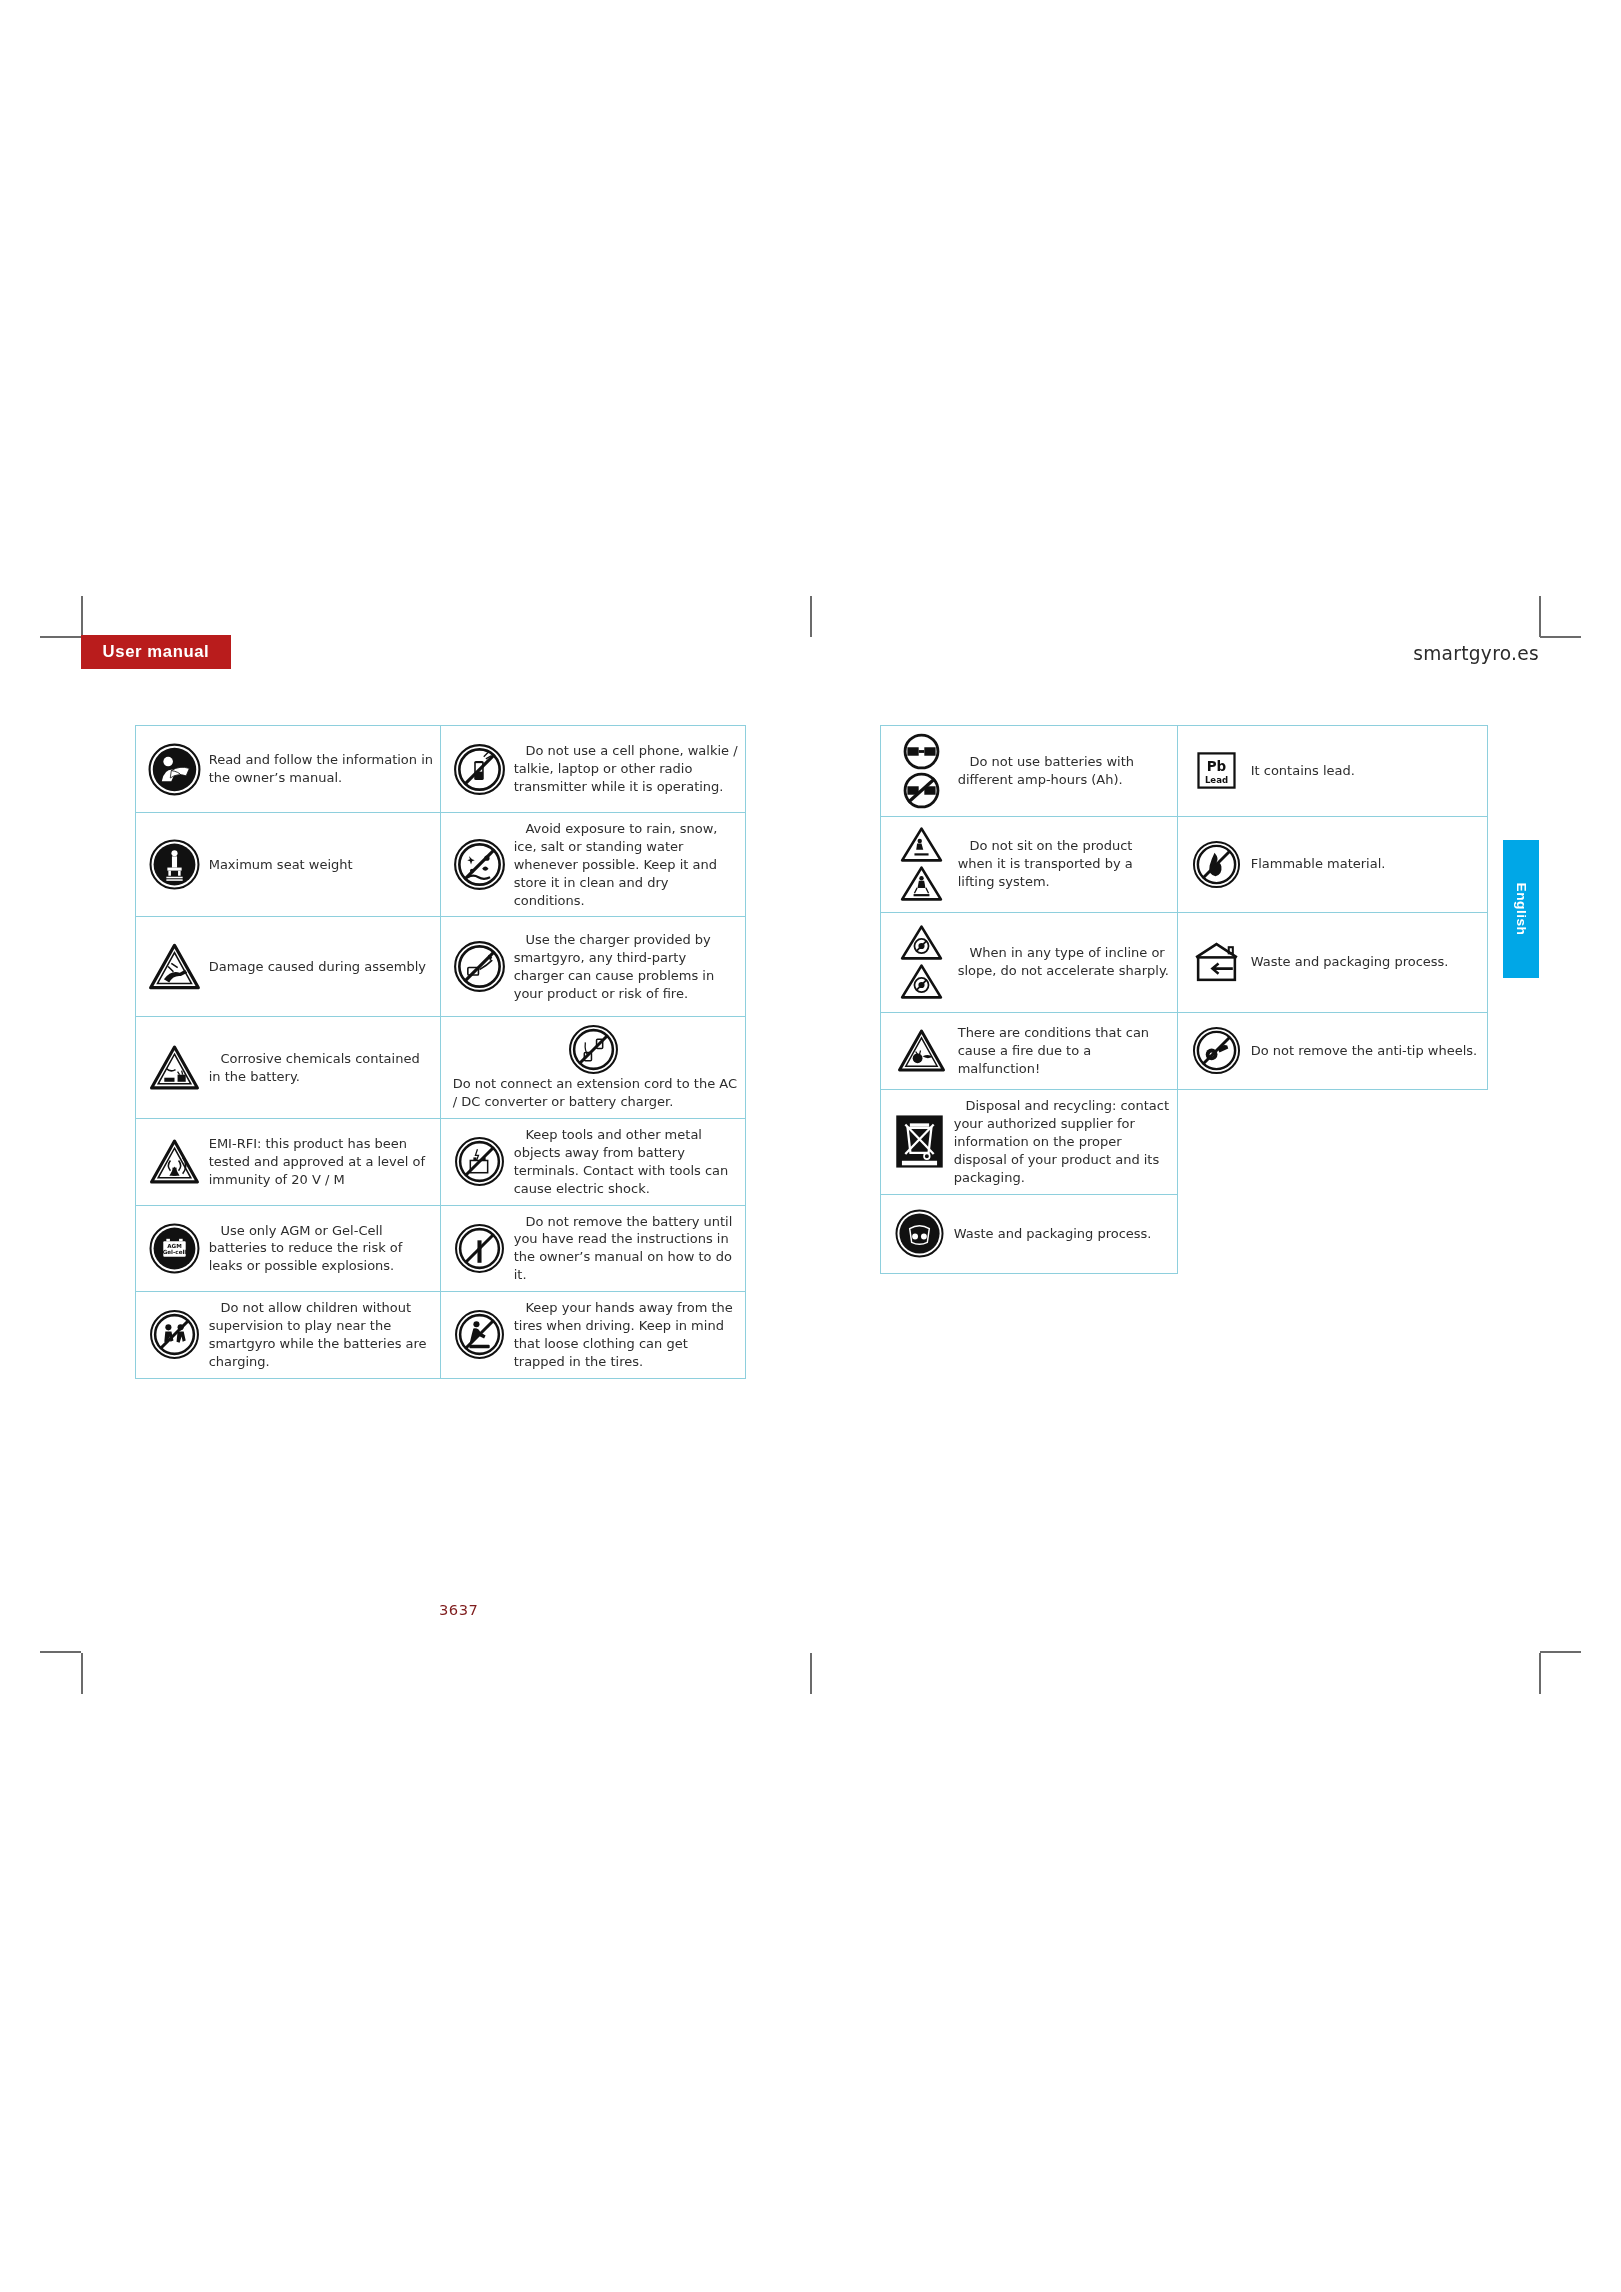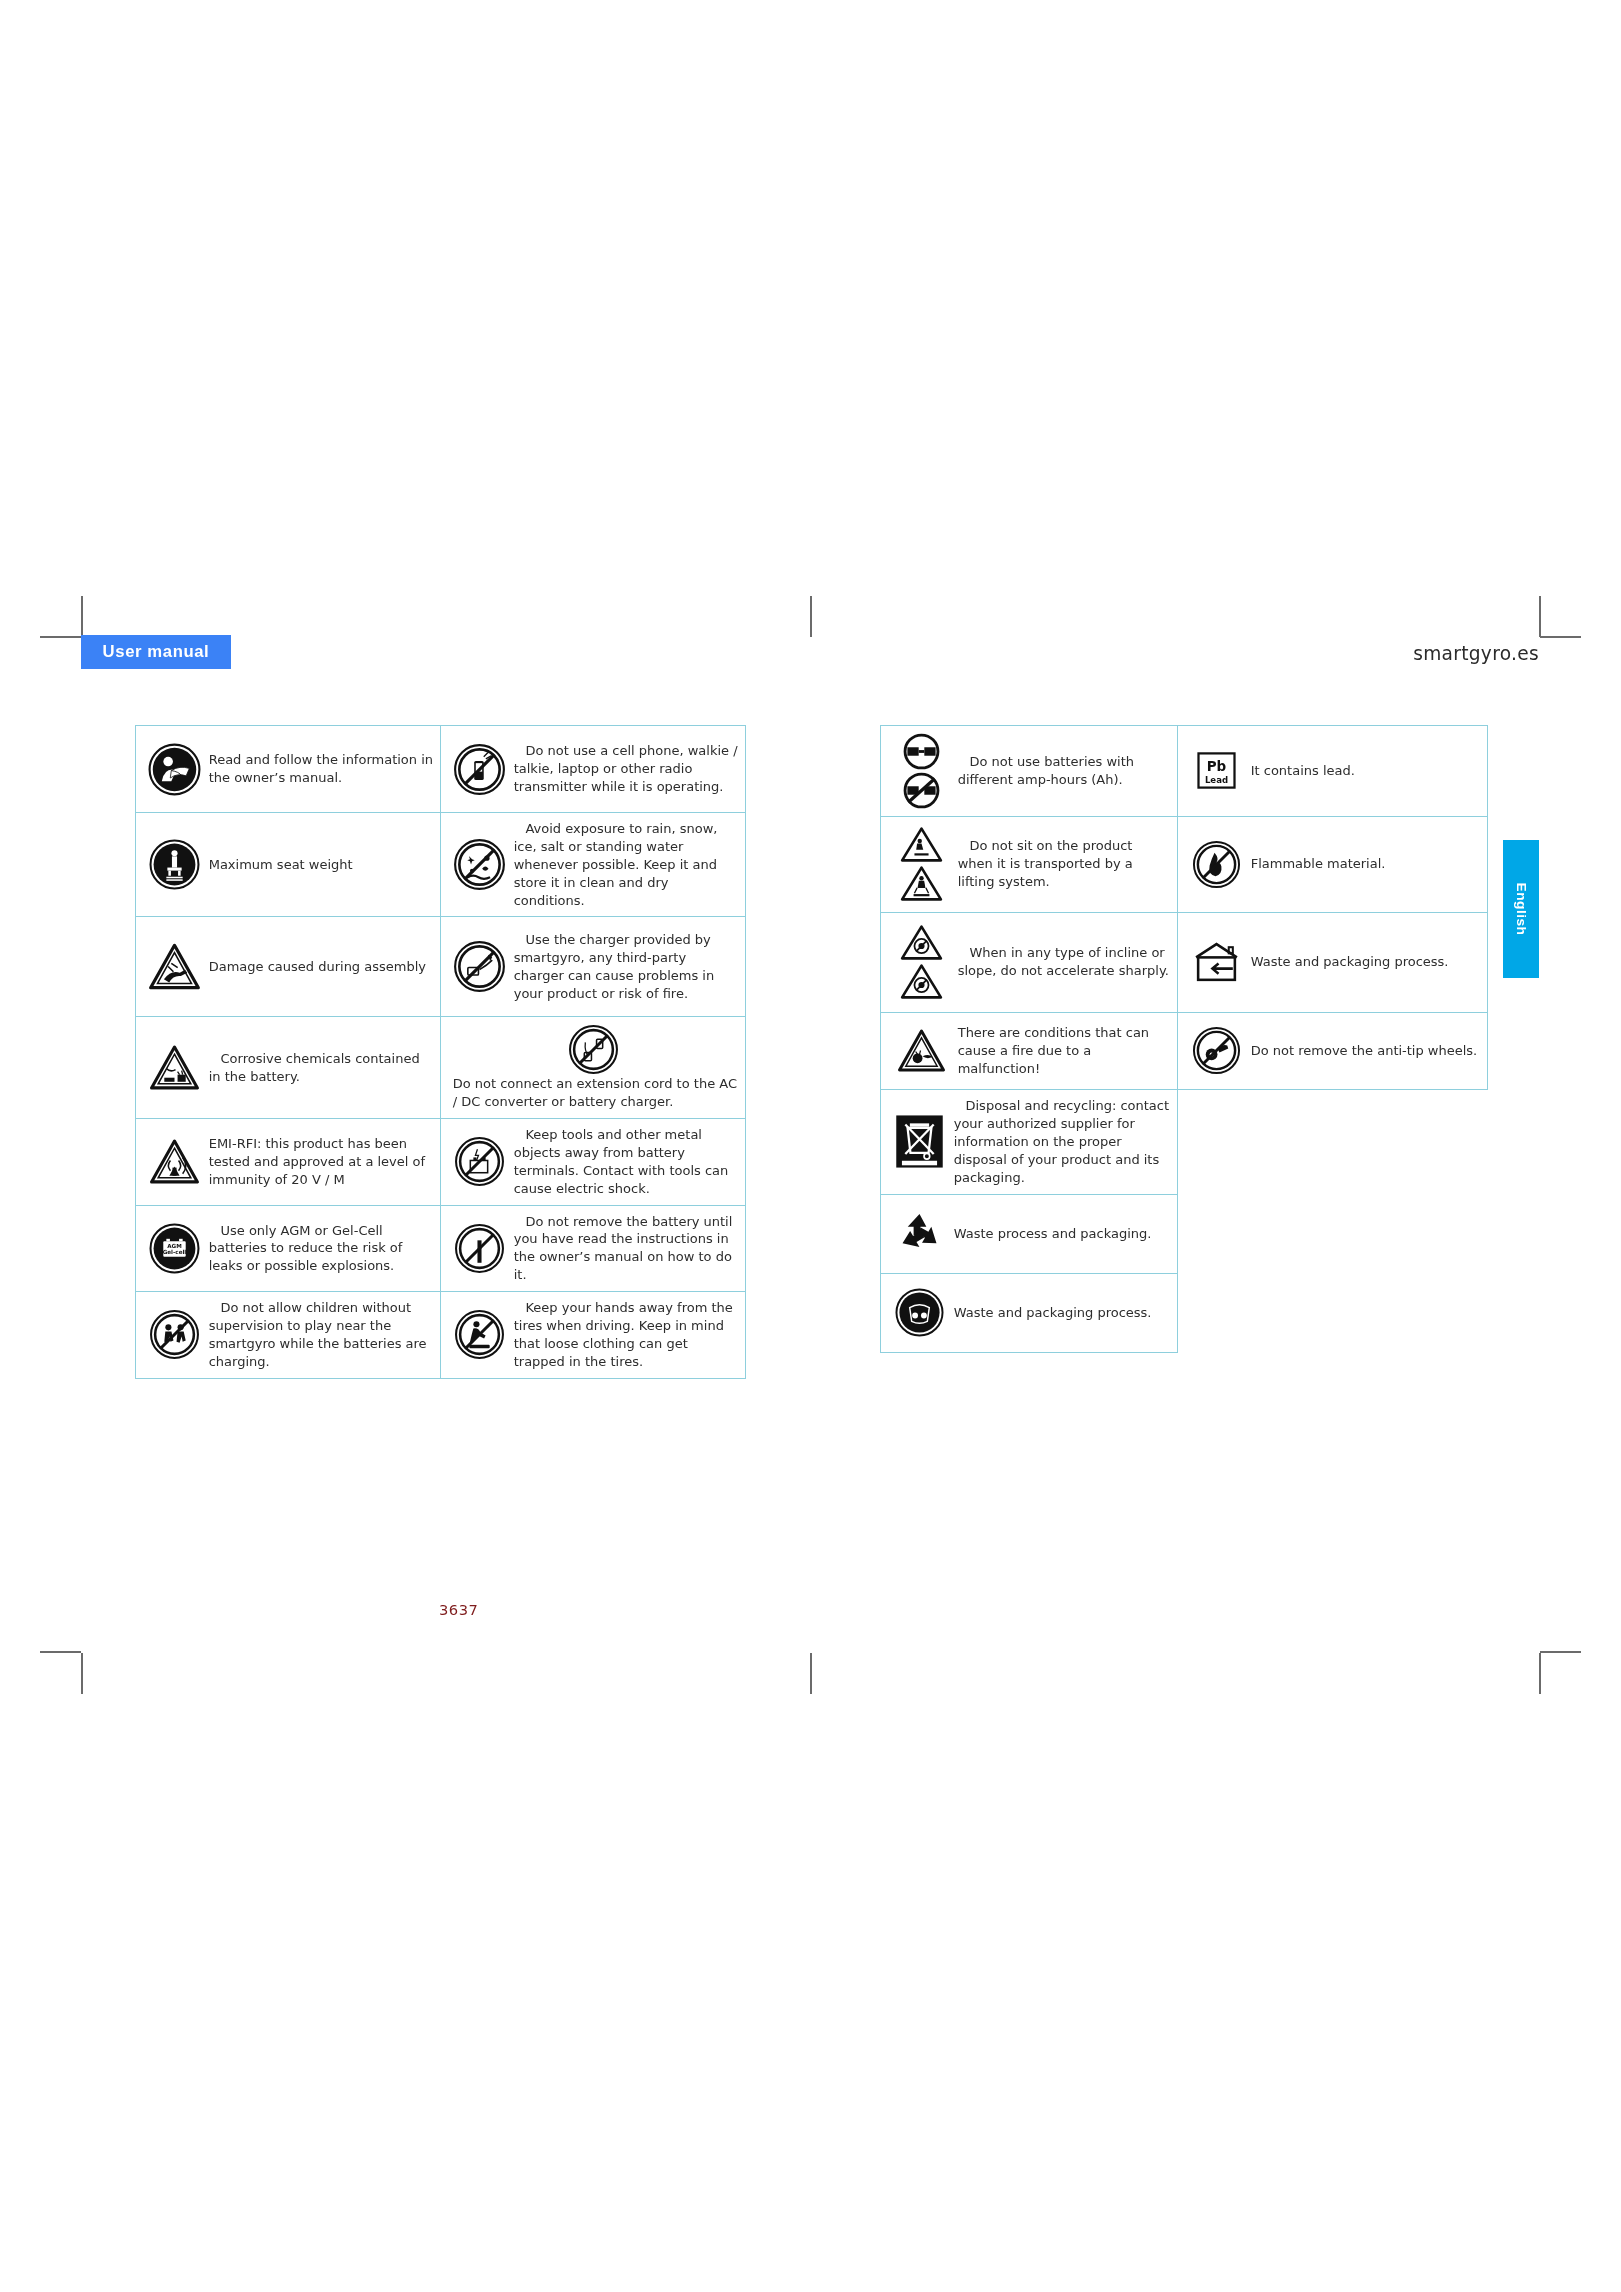--- a/index.html
+++ b/index.html
@@ -25,21 +25,21 @@
     position: absolute;
     left: 81px;
     top: 635px;
     width: 1458px;
     height: 39px;
   }
   #user-manual-badge {
     position: absolute;
     left: 0;
     top: 0;
-    background: #3b82f6;
+    background: #b91c1c;
     color: #ffffff;
     font-size: 16.7px;
     font-weight: bold;
     letter-spacing: 0.6px;
     padding: 8.8px 21.6px 8.8px 21.6px;
     line-height: 1;
     box-sizing: border-box;
   }
   #site-url {
     position: absolute;
@@ -550,35 +550,20 @@
             <line x1="20" y1="20" x2="70" y2="72" stroke="#fff" stroke-width="4"></line>
             <rect x="14" y="84" width="62" height="8" fill="#fff"></rect>
           </svg>
         </span>
         <span class="desc indent">Disposal and recycling: contact your authorized supplier for information on the proper disposal of your product and its packaging.</span>
       </div>
     </td>
     <td class="blank"></td>
   </tr>
 
-  <tr>
-    <td class="cell">
-      <div class="cell-inner" style="min-height:78px;">
-        <span class="sym">
-          <svg class="ico" width="49" height="49" viewBox="0 0 100 100">
-            <path d="M50 10 L64 36 L52 36 L52 54 L38 54 L38 36 L26 36 Z" fill="#111" transform="rotate(0 50 50)"></path>
-            <path d="M50 10 L64 36 L52 36 L52 54 L38 54 L38 36 L26 36 Z" fill="#111" transform="rotate(120 50 50)"></path>
-            <path d="M50 10 L64 36 L52 36 L52 54 L38 54 L38 36 L26 36 Z" fill="#111" transform="rotate(240 50 50)"></path>
-          </svg>
-        </span>
-        <span class="desc">Waste process and packaging.</span>
-      </div>
-    </td>
-    <td class="blank"></td>
-  </tr>
 
   <tr>
     <td class="cell">
       <div class="cell-inner" style="min-height:78px;">
         <span class="sym">
           <svg class="ico" width="49" height="49" viewBox="0 0 100 100">
             <circle cx="50" cy="50" r="47" fill="none" stroke="#111" stroke-width="4"></circle>
             <circle cx="50" cy="50" r="41" fill="#111"></circle>
             <path d="M30 40 q20 -12 40 0 l-4 28 q-16 8 -32 0z" fill="#111" stroke="#fff" stroke-width="3"></path>
             <circle cx="41" cy="56" r="6" fill="#fff"></circle>

